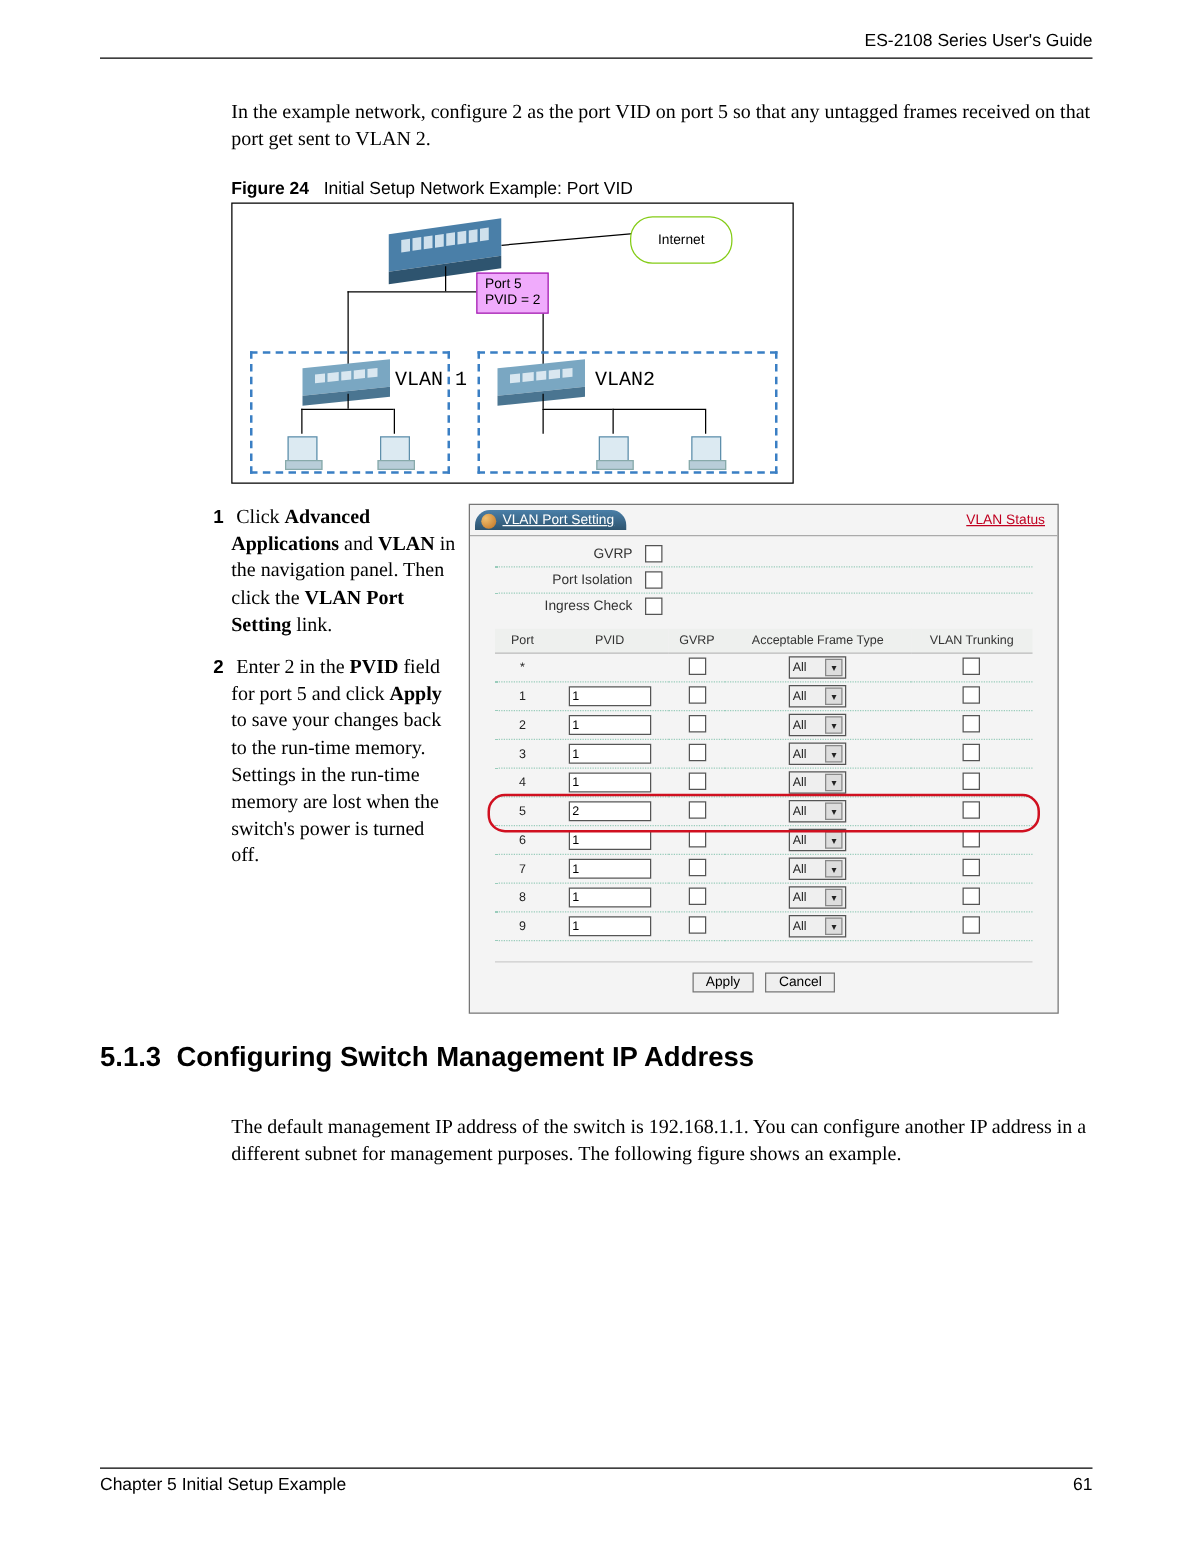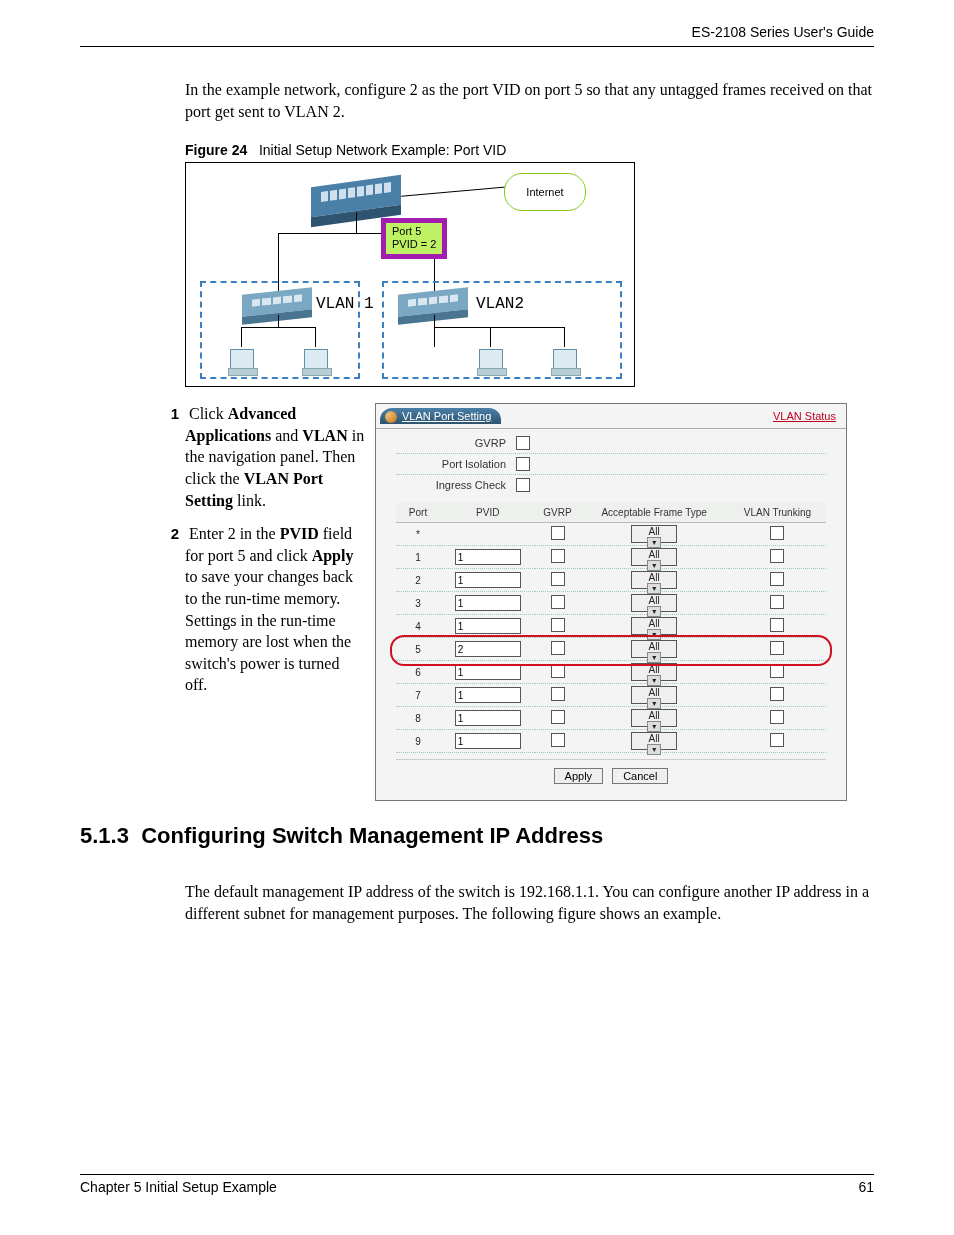--- a/index.html
+++ b/index.html
@@ -85,22 +85,22 @@
     position: absolute;
     width: 22px; height: 22px;
     border: 1px solid #666;
     border-radius: 50%;
     background: #fff;
   }
   .cloud::before { top: -8px; left: 10px; z-index: -1; }
   .cloud::after { top: -10px; right: 12px; z-index: -1; }
   .label-box {
     position: absolute;
-    border: 5px solid #a21caf;
-    background: #bef264;
+    border: 1px solid #a21caf;
+    background: #f0abfc;
     font-family: Arial, sans-serif;
     font-size: 11px;
     padding: 2px 6px;
     line-height: 1.2;
   }
   .vlan-box {
     position: absolute;
     border: 2px dashed #3a7fc4;
     box-sizing: border-box;
   }
@@ -202,38 +202,38 @@
   .tbl td {
     text-align:center; padding:2px; font-size:10px;
     border-bottom: 1px dotted #9cb;
   }
   .tbl td.port { width:40px; }
   .pvid-in {
     width: 60px; height:14px; border:1px solid #555; font-size:10px; padding:0 2px; background:#fff; text-align:left;
   }
   .sel {
     width: 40px; height:16px; border:1px solid #555; background:#efefef; font-size:10px;
-    display:inline-flex; align-items:center; justify-content:space-between; padding:0 2px;flex-direction:column;
+    display:inline-flex; align-items:center; justify-content:space-between; padding:0 2px;
   }
   .sel .arr {
     width:12px; height:12px; background:#ddd; border:1px solid #888;
     display:flex; align-items:center; justify-content:center; font-size:8px;
   }
   .hl-row td {
     position: relative;
   }
   .hl-ellipse {
     position:absolute; border:2px solid #d01020; border-radius: 14px;
     pointer-events:none;
   }
   .btn {
     border:1px solid #777; background:#efefef; font-family:Arial,sans-serif; font-size:11px;
     padding:1px 10px; margin: 0 3px; cursor:pointer;
   }
-  .btn-row { text-align:center; padding:8px 0 6px 0; border-top:1px solid #ccc; margin-top:6px;}
+  .btn-row { text-align:center; padding:8px 0 6px 0; border-top:1px solid #ccc; margin-top:16px;}
   .h3 {
     font-family: Arial, Helvetica, sans-serif;
     font-size: 22px;
     font-weight: bold;
     margin: 22px 0 14px 0;
   }
   .footer {
     position:absolute; left:80px; right:80px; bottom:40px;
   }
   .hr-bot { border:none; border-top:1.5px solid #000; margin:0 0 4px 0;}

